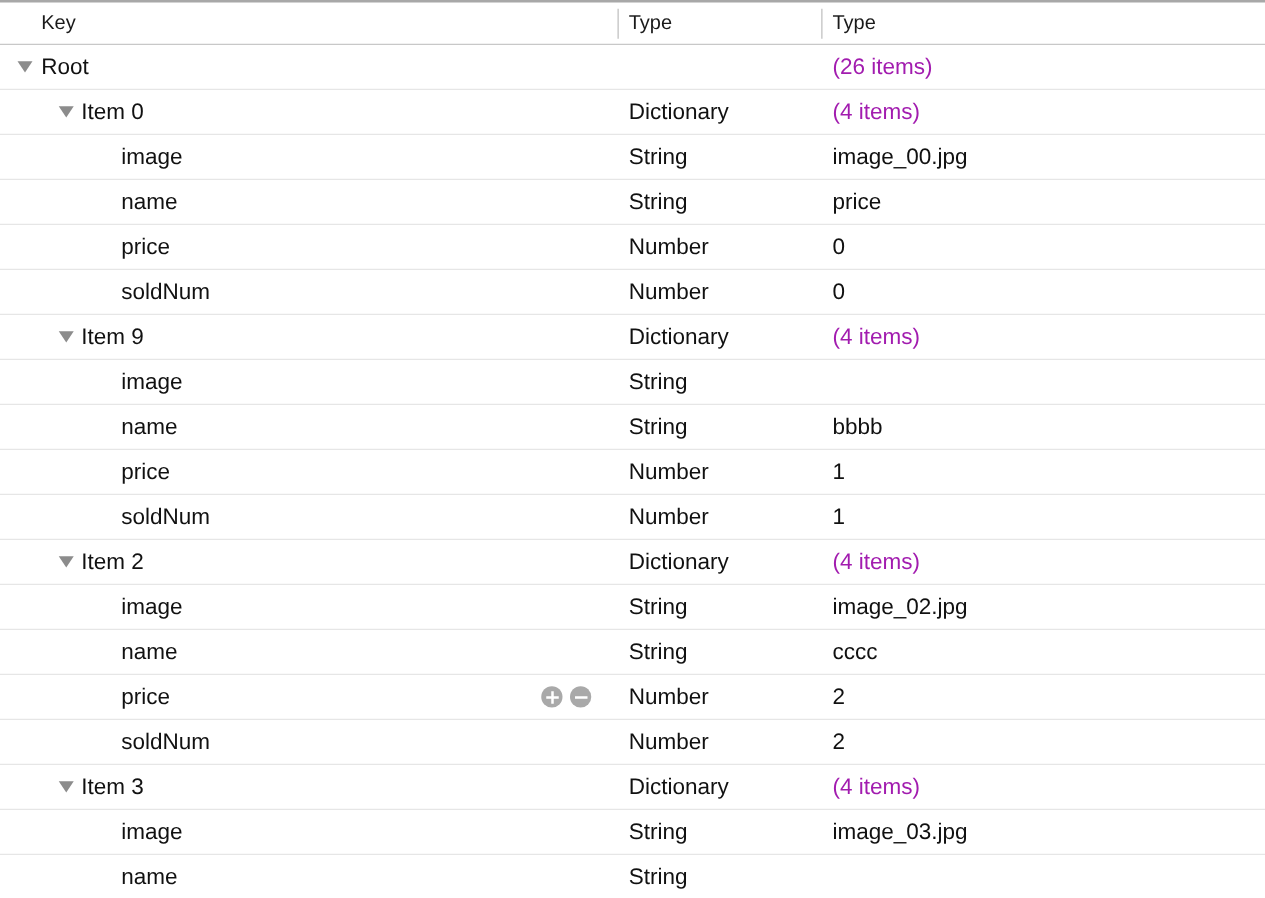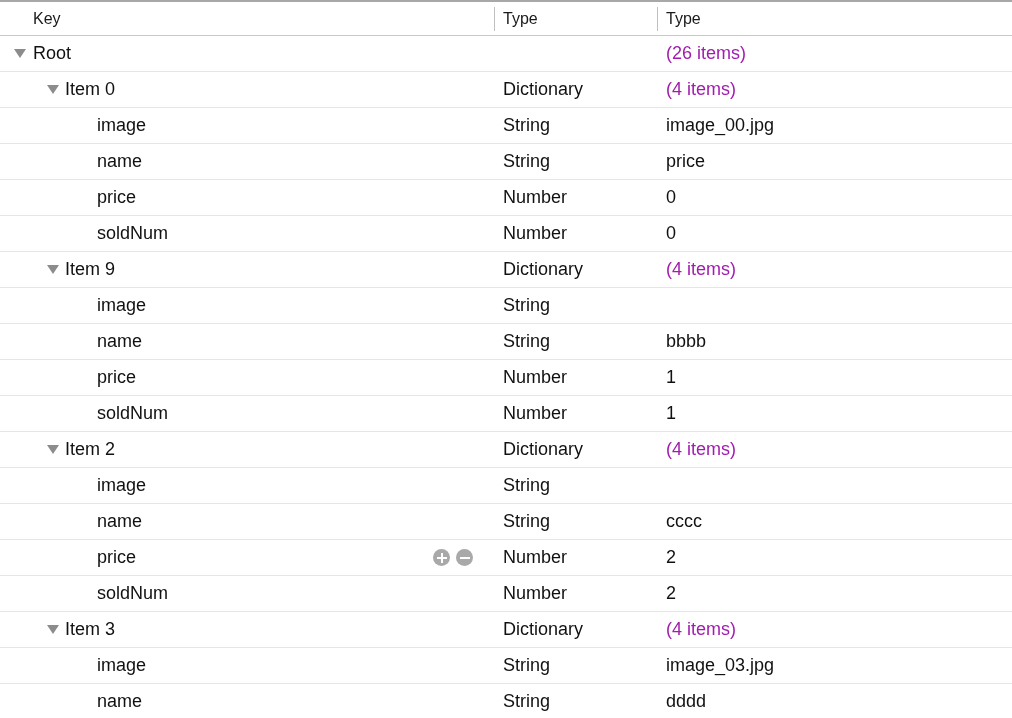--- a/index.html
+++ b/index.html
@@ -281,20 +281,21 @@
         <div class="cell type">Dictionary</div>
         <div class="cell value muted">(4 items)</div>
       </div>
       <div class="row">
         <div class="cell key">
           <div class="key-inner d2">
             <div class="key-label">image</div>
           </div>
         </div>
         <div class="cell type">String</div>
+        <div class="cell value">image_02.jpg</div>
       </div>
       <div class="row">
         <div class="cell key">
           <div class="key-inner d2">
             <div class="key-label">name</div>
           </div>
         </div>
         <div class="cell type">String</div>
         <div class="cell value">cccc</div>
       </div>
@@ -344,17 +345,16 @@
         <div class="cell type">String</div>
         <div class="cell value">image_03.jpg</div>
       </div>
       <div class="row">
         <div class="cell key">
           <div class="key-inner d2">
             <div class="key-label">name</div>
           </div>
         </div>
         <div class="cell type">String</div>
-        <div class="cell value">dddd</div>
       </div>
     </div>
 
 </div>
 
 </body></html>

